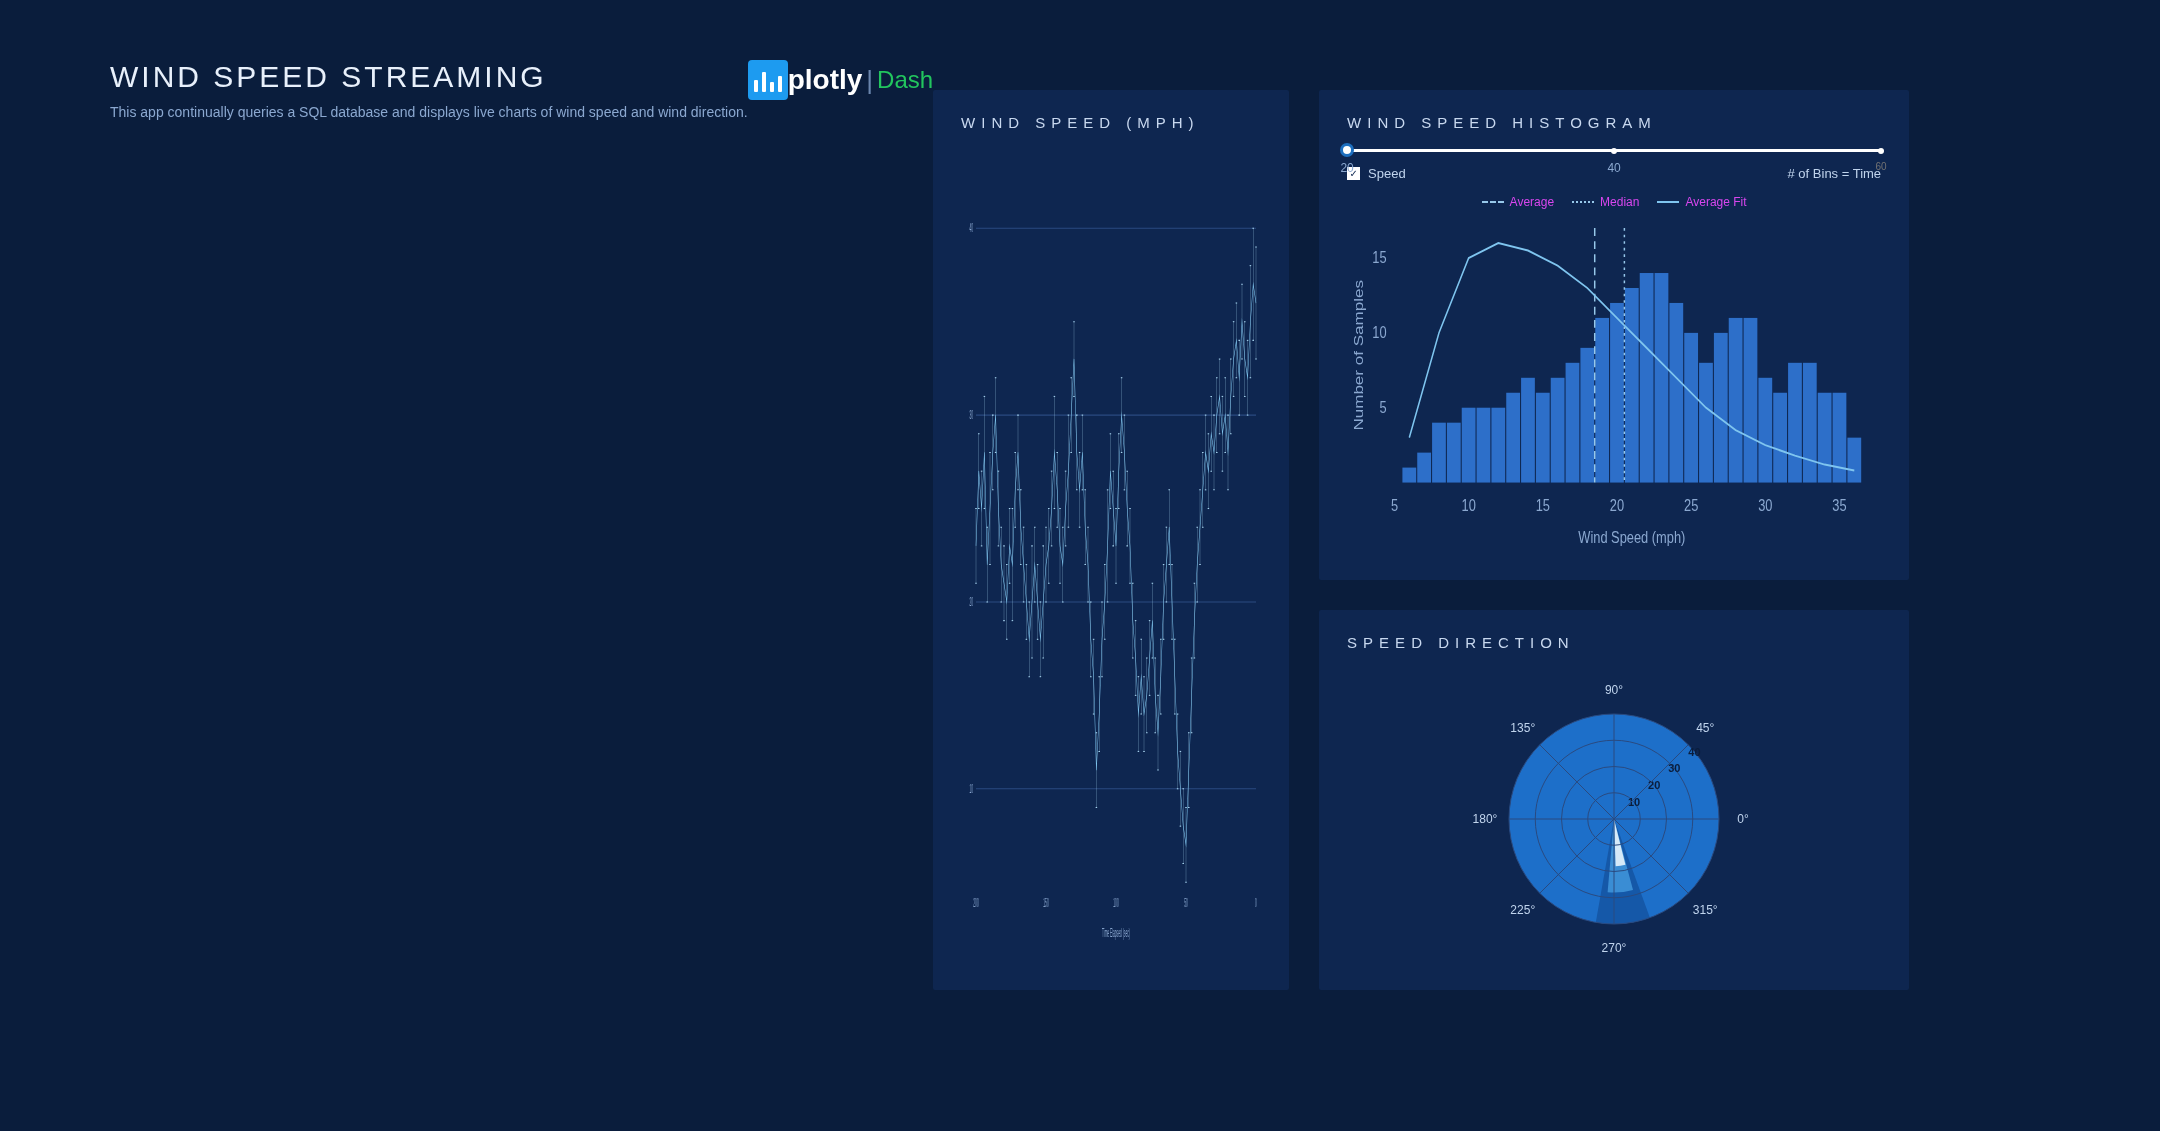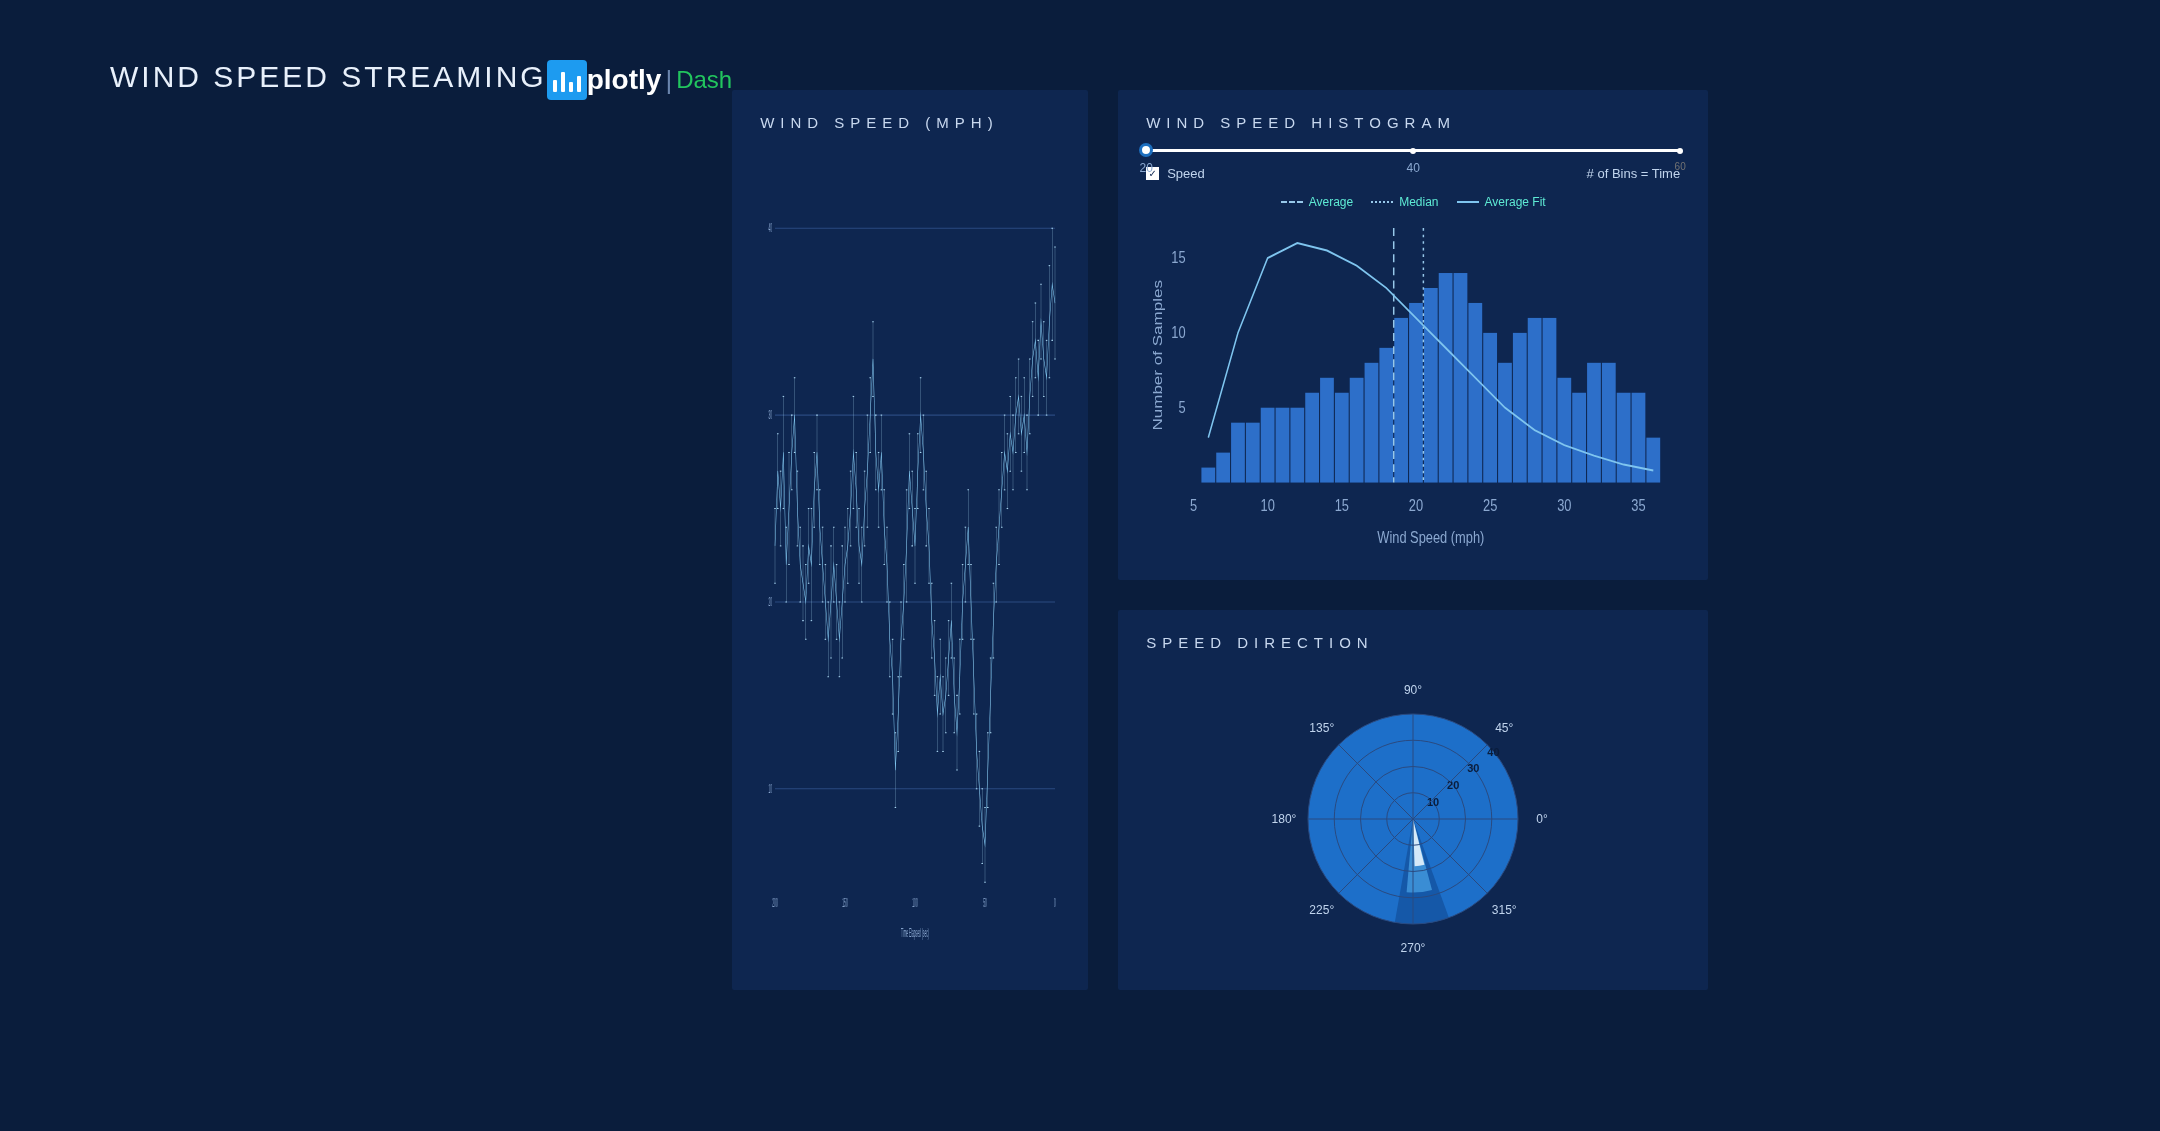--- a/index.html
+++ b/index.html
@@ -92,32 +92,33 @@
 .ctrl-row { display: flex; justify-content: space-between; align-items: center; font-size: 13px; color: #c0d4ed; margin: 8px 0 14px 0; }
 .auto-check { display: flex; align-items: center; gap: 8px; }
 .checkbox { width: 13px; height: 13px; border: 1px solid #fff; background: #fff; display: inline-flex; align-items: center; justify-content: center; font-size: 10px; color: #0e2650; }
 .polar-wrap { flex: 1; display: flex; align-items: center; justify-content: center; }
 .polar-label { fill: #c0d4ed; font-size: 12px; }
 .polar-ring { fill: none; stroke: #2a4a80; stroke-width: 1; }
 .polar-disc { fill: #1d6fc9; }
 .polar-wedge1 { fill: #3a8dd4; }
 .polar-wedge2 { fill: #d5e9f8; }
 .hist-legend { display: flex; gap: 18px; justify-content: center; align-items: center; margin-bottom: 6px; }
-.leg-item { display: flex; align-items: center; gap: 6px; font-size: 12px; color: #5eead4; }
+.leg-item { display: flex; align-items: center; gap: 6px; font-size: 12px; color: #d946ef; }
 .leg-dash { width: 22px; border-top: 2px dashed #97c8ea; }
 .leg-dot { width: 22px; border-top: 2px dotted #97c8ea; }
 .leg-solid { width: 22px; border-top: 2px solid #7fc5ef; }
 </style>
 </head>
 <body>
 
 <div class="page">
   <div class="header-row">
     <div class="title-block">
       <div class="page-title">WIND SPEED STREAMING</div>
+      <div class="page-subtitle">This app continually queries a SQL database and displays live charts of wind speed and wind direction.</div>
     </div>
     <div class="brand">
       <div class="brand-logo">
           <span></span>
           <span></span>
           <span></span>
           <span></span>
         </div>
       <span class="brand-text">plotly</span>
       <span class="brand-divider">|</span>

